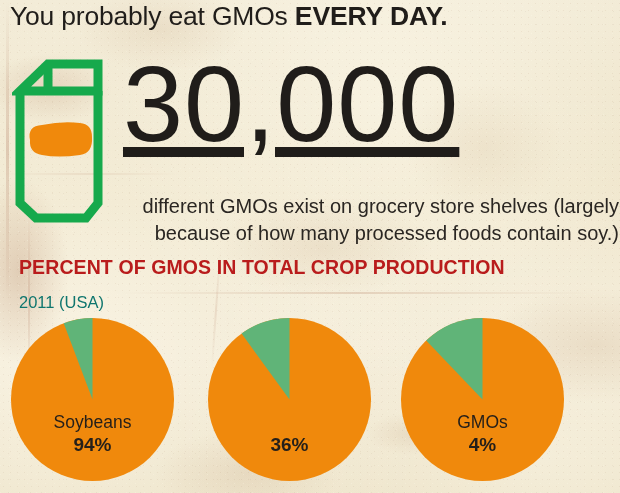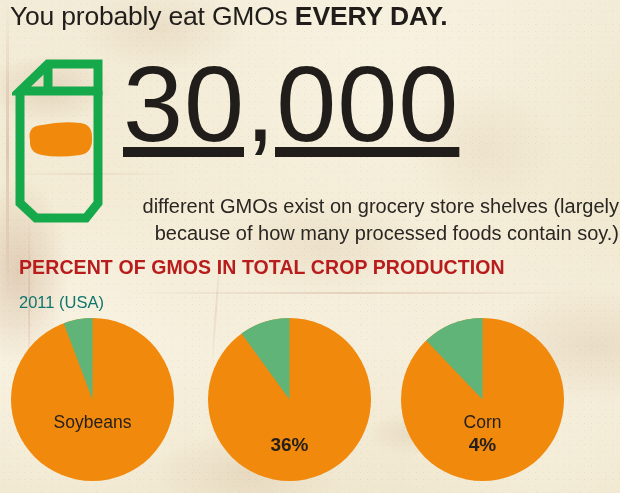--- a/index.html
+++ b/index.html
@@ -206,33 +206,34 @@
   <div class="section-sub">2011 (USA)</div>
 
   <div class="pie-row">
 
     <div class="pie" style="left:11px;">
       <svg class="pie-svg" viewBox="0 0 100 100" xmlns="http://www.w3.org/2000/svg" aria-hidden="true">
         <circle cx="50" cy="50" r="50" fill="#f0890c"></circle>
         <path d="M50 50 L50 0 A50 50 0 0 0 32.33 3.24 Z" fill="#60b478"></path>
       </svg>
       <div class="pie-label pie-name">Soybeans</div>
+      <div class="pie-label pie-value">94%</div>
     </div>
 
     <div class="pie" style="left:208px;">
       <svg class="pie-svg" viewBox="0 0 100 100" xmlns="http://www.w3.org/2000/svg" aria-hidden="true">
         <circle cx="50" cy="50" r="50" fill="#f0890c"></circle>
         <path d="M50 50 L50 0 A50 50 0 0 0 20.61 9.55 Z" fill="#60b478"></path>
       </svg>
       <div class="pie-label pie-value">36%</div>
     </div>
 
     <div class="pie" style="left:401px;">
       <svg class="pie-svg" viewBox="0 0 100 100" xmlns="http://www.w3.org/2000/svg" aria-hidden="true">
         <circle cx="50" cy="50" r="50" fill="#f0890c"></circle>
         <path d="M50 50 L50 0 A50 50 0 0 0 15.45 13.87 Z" fill="#60b478"></path>
       </svg>
-      <div class="pie-label pie-name">Corn</div>
+      <div class="pie-label pie-name">GMOs</div>
       <div class="pie-label pie-value">4%</div>
     </div>
 
   </div>
 </div>
 
 </body></html>

